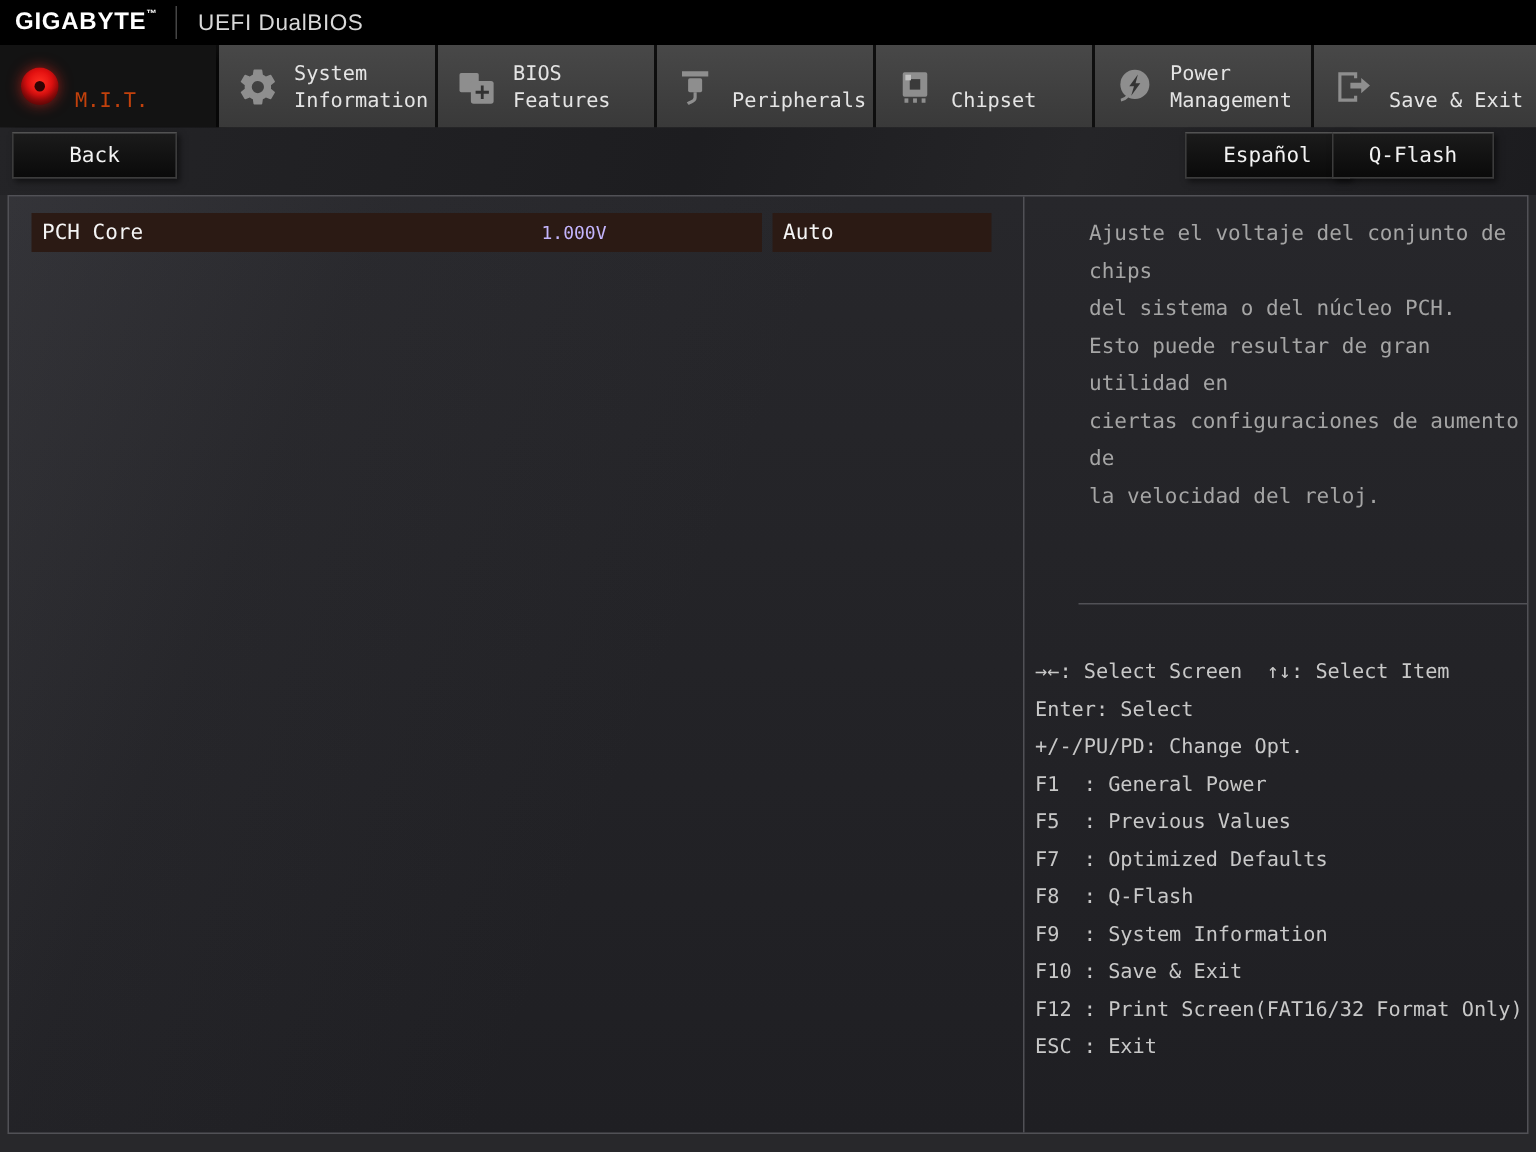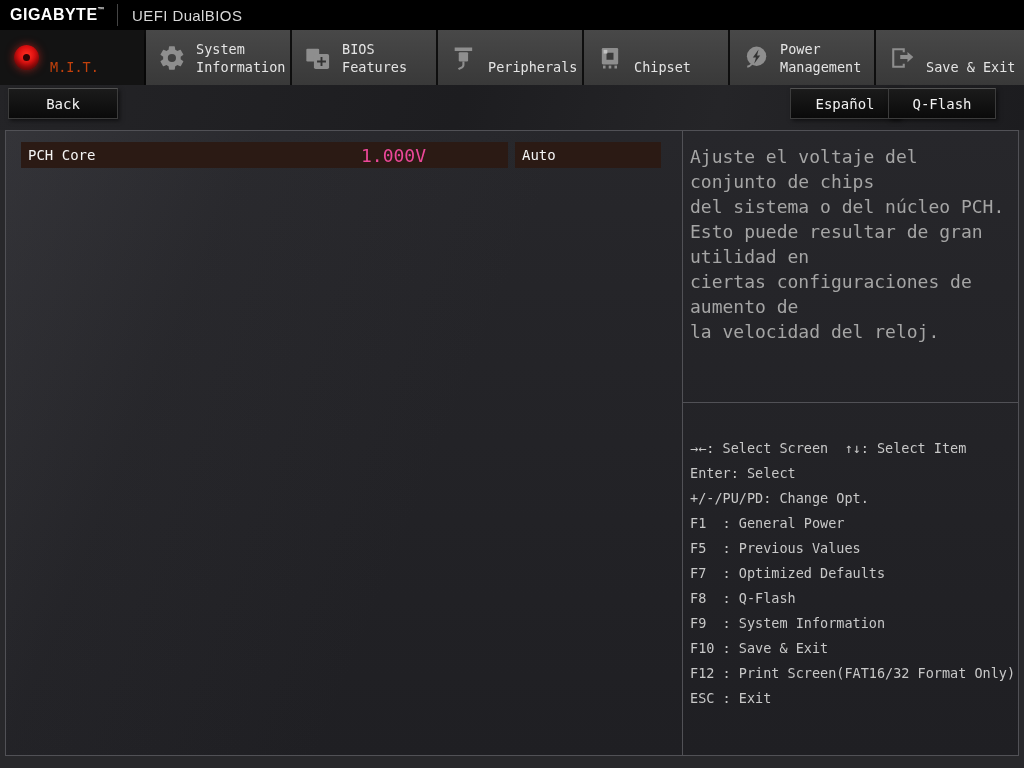--- a/index.html
+++ b/index.html
@@ -43,27 +43,27 @@
   .main-box{position:absolute;left:5px;right:5px;top:130px;bottom:12px;
     border:1px solid #515156;display:flex;box-sizing:border-box;
     background:
       linear-gradient(112deg,rgba(120,120,128,.16) 0%,rgba(80,80,86,.08) 20%,rgba(0,0,0,0) 45%),
       linear-gradient(#27272b,#1f1f23);}
   .settings-pane{width:677px;flex:0 0 auto;position:relative;border-right:1px solid #515156;box-sizing:border-box;}
   .setting-row{position:absolute;top:11px;left:15px;display:flex;}
   .seg{height:26px;background:#2b1a14;display:flex;align-items:center;box-sizing:border-box;}
   .seg-main{width:487px;position:relative;}
   .setting-name{margin-left:7px;font-size:14px;color:#f5f5f5;}
-  .setting-value{position:absolute;left:340px;font-size:18px;color:#ec4899;}
+  .setting-value{position:absolute;left:340px;font-size:12px;color:#c4b5fd;}
   .seg-option{width:146px;margin-left:7px;padding-left:7px;font-size:14px;color:#f5f5f5;}
   
   .help-pane{flex:1 1 auto;display:flex;flex-direction:column;}
   .help-text{height:272px;box-sizing:border-box;padding:13px 4px 0 7px;
-    font-size:18px;line-height:25px;color:#a5a5a5;white-space:pre-line;
-    border-bottom:1px solid #515156;}
+    font-size:14px;line-height:25px;color:#a5a5a5;white-space:pre-line;
+    border-bottom:1px solid #515156;margin-left:36px;}
   .shortcuts{flex:1;padding:33px 0 0 7px;font-size:13.5px;line-height:25px;color:#c8c8c8;}
   .shortcut-line{white-space:pre;}
   .icon-svg{display:block;}
 </style>
 </head>
 <body>
 
 <div class="screen">
 
   <header class="topbar">

